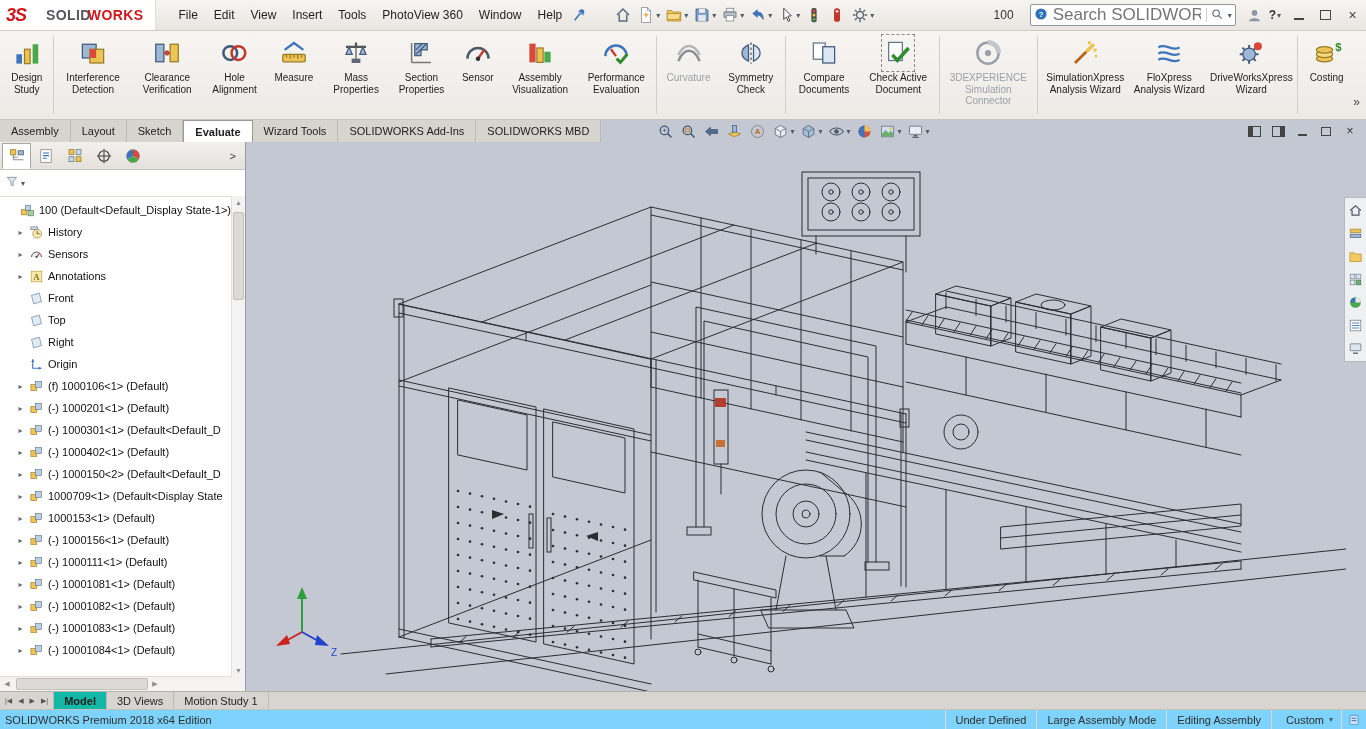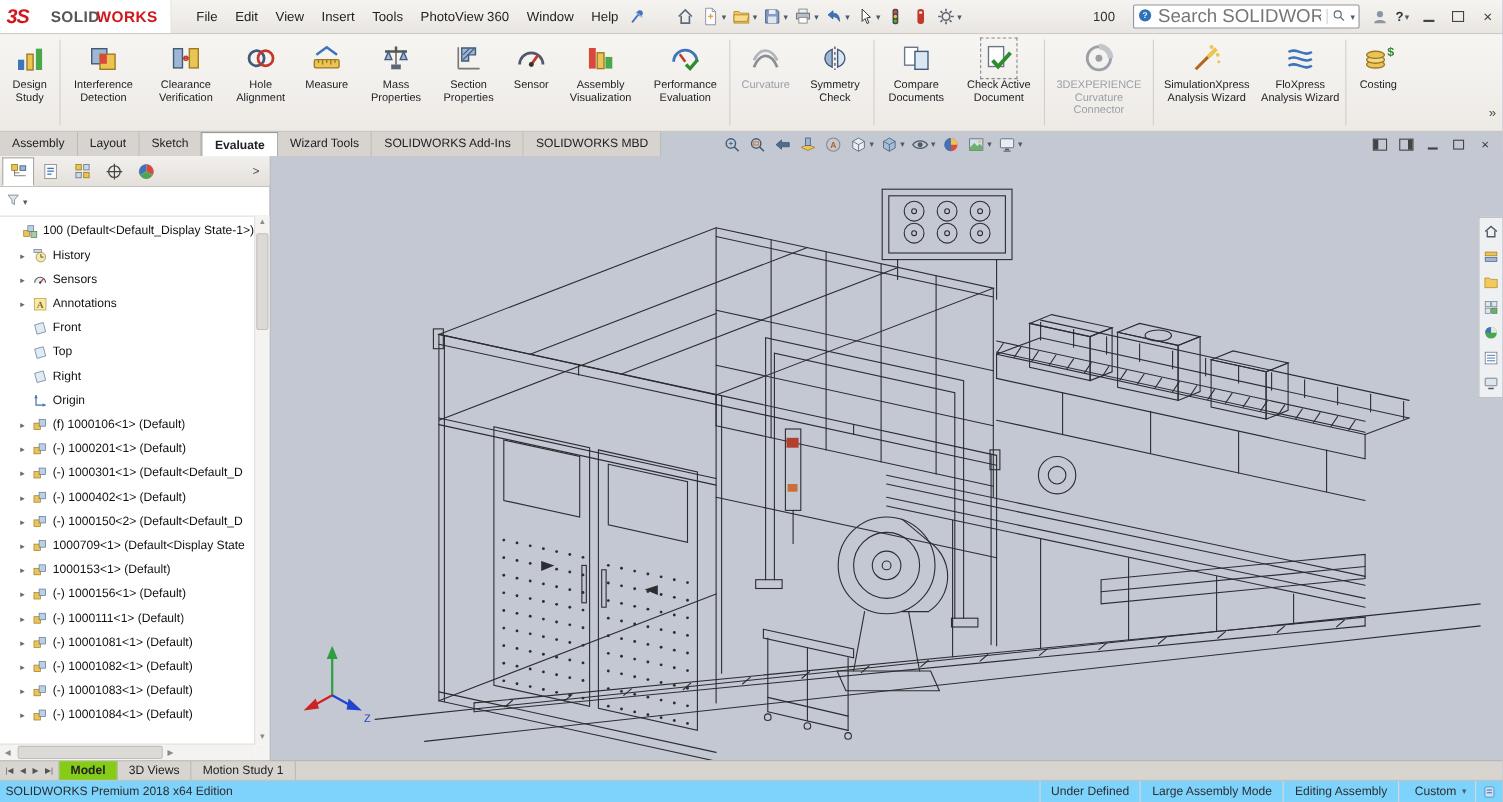--- a/index.html
+++ b/index.html
@@ -91,21 +91,21 @@
   #triad{position:absolute;left:28px;top:438px;}
   #taskstrip{position:absolute;right:0;top:55px;width:21px;background:#eef0f2;border:1px solid #b6bac0;border-right:none;
     display:flex;flex-direction:column;align-items:center;padding:2px 0;gap:2px;}
   .ts{width:19px;height:21px;display:flex;align-items:center;justify-content:center;border-radius:2px;}
 
   
   #bottomtabs{height:17px;flex:0 0 17px;background:#d8d5d0;border-top:1px solid #b5b2ad;display:flex;align-items:stretch;font-size:11px;}
   #bnav{display:flex;align-items:center;padding:0 3px;gap:2px;border-right:1px solid #bdbab5;}
   .bn{font-size:7px;color:#555;padding:0 2px;}
   .btab{padding:0 10px;display:flex;align-items:center;border-right:1px solid #bdbab5;color:#222;}
-  .btab.active{background:#84cc16;font-weight:bold;}
+  .btab.active{background:#14b8a6;font-weight:bold;}
 
   
   #statusbar{height:19px;flex:0 0 19px;background:#7dd3fc;border-top:1px solid #c5c2bd;display:flex;align-items:center;
     font-size:11px;color:#2e2e2e;padding-left:5px;}
   #statusright{margin-left:auto;display:flex;align-items:center;height:100%;}
   .sitem{padding:0 10px;border-left:1px solid #dad7d2;height:100%;display:flex;align-items:center;}
   .scustom{padding:0 8px 0 14px;border-left:1px solid #dad7d2;height:100%;display:flex;align-items:center;gap:4px;}
   .sicon{width:24px;height:100%;display:flex;align-items:center;justify-content:center;border-left:1px solid #dad7d2;}
 </style>
 </head>
@@ -428,21 +428,21 @@
       </div>
       <div class="rsep"></div>
       <div class="rb disabled" style="width: 90px;">
         <div class="icon">
           <svg viewBox="0 0 24 24" width="30" height="30">
             <circle cx="12" cy="12" r="8.5" fill="none" stroke="#9aa0a8" stroke-width="2"></circle>
             <path d="M12 3.5 A8.5 8.5 0 0 1 20.5 12" fill="none" stroke="#c3c7cc" stroke-width="4"></path>
             <circle cx="12" cy="12" r="2.5" fill="#9aa0a8"></circle>
           </svg>
         </div>
-        <div class="lbl">3DEXPERIENCE Curvature Connector</div>
+        <div class="lbl">3DEXPERIENCE Simulation Connector</div>
       </div>
       <div class="rsep"></div>
       <div class="rb" style="width: 88px;">
         <div class="icon">
           <svg viewBox="0 0 24 24" width="30" height="30">
             <path d="M4 20 L13 11" stroke="#b5651d" stroke-width="2.2"></path>
             <path d="M13 11 L19 5" stroke="#ecc455" stroke-width="3"></path>
             <circle cx="20" cy="9.5" r="1.4" fill="#ecc455"></circle>
             <circle cx="15.5" cy="3.8" r="1.4" fill="#ecc455"></circle>
             <circle cx="20.8" cy="14.5" r="1.1" fill="#ecc455"></circle>
@@ -450,20 +450,30 @@
         </div>
         <div class="lbl">SimulationXpress Analysis Wizard</div>
       </div>
       <div class="rb" style="width: 74px;">
         <div class="icon">
           <svg viewBox="0 0 24 24" width="30" height="30">
             <path d="M3.5 7.5 C9 3.5 15 11.5 20.5 7.5 M3.5 12.5 C9 8.5 15 16.5 20.5 12.5 M3.5 17.5 C9 13.5 15 21.5 20.5 17.5" fill="none" stroke="#3e74bb" stroke-width="1.8"></path>
           </svg>
         </div>
         <div class="lbl">FloXpress Analysis Wizard</div>
+      </div>
+      <div class="rb" style="width: 84px;">
+        <div class="icon">
+          <svg viewBox="0 0 24 24" width="30" height="30">
+            <circle cx="10.5" cy="13" r="5" fill="#9fb6d4" stroke="#41597a"></circle>
+            <path d="M10.5 5.5 V8 M10.5 18 V20.5 M3 13 H5.5 M15.5 13 H18 M5.2 7.7 L7 9.5 M14 16.5 L15.8 18.3 M5.2 18.3 L7 16.5 M14 9.5 L15.8 7.7" stroke="#41597a" stroke-width="1.6" fill="none"></path>
+            <circle cx="17.5" cy="6.5" r="3.2" fill="#d9483b"></circle>
+          </svg>
+        </div>
+        <div class="lbl">DriveWorksXpress Wizard</div>
       </div>
       <div class="rsep"></div>
       <div class="rb" style="width: 50px;">
         <div class="icon">
           <svg viewBox="0 0 24 24" width="30" height="30">
             <ellipse cx="10" cy="16.5" rx="6.5" ry="2.6" fill="#ecc455" stroke="#9b7b22"></ellipse>
             <ellipse cx="10" cy="13" rx="6.5" ry="2.6" fill="#f2d87e" stroke="#9b7b22"></ellipse>
             <ellipse cx="10" cy="9.5" rx="6.5" ry="2.6" fill="#ecc455" stroke="#9b7b22"></ellipse>
             <text x="18.5" y="10" font-size="9" font-weight="bold" fill="#2e8b2e" font-family="Liberation Sans,sans-serif">$</text>
           </svg>

